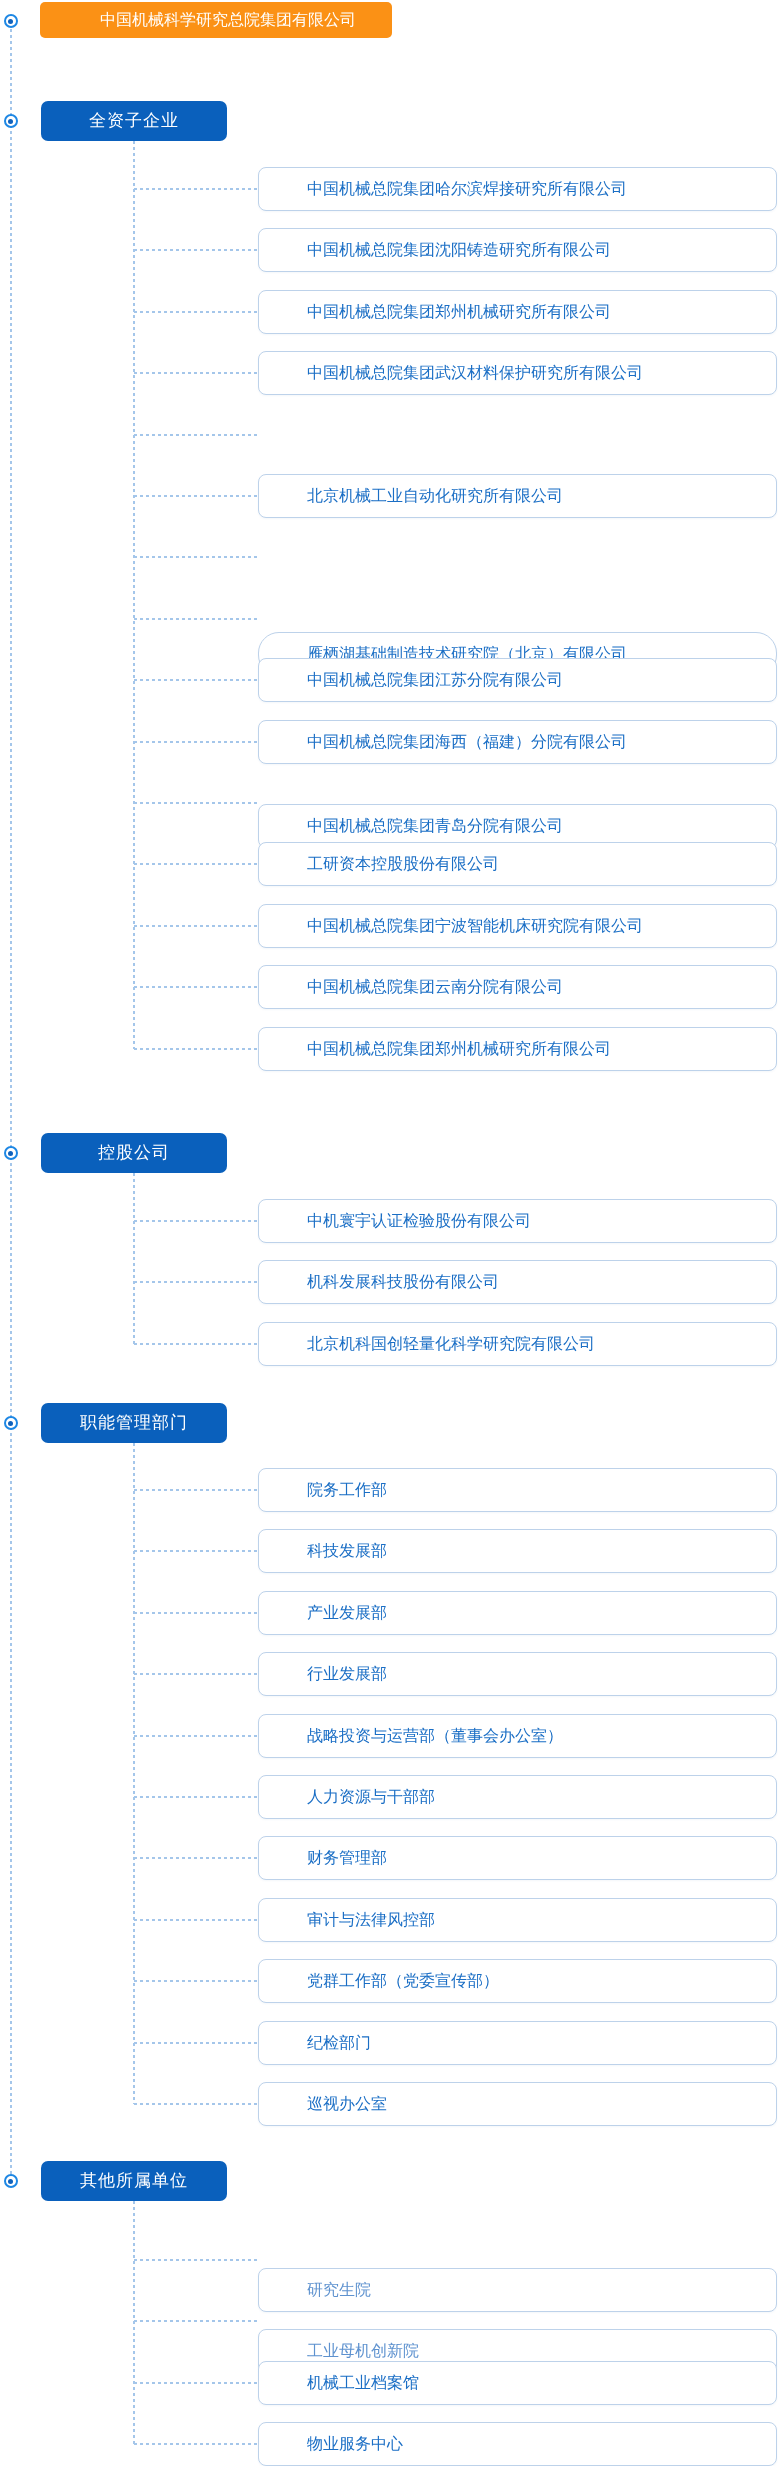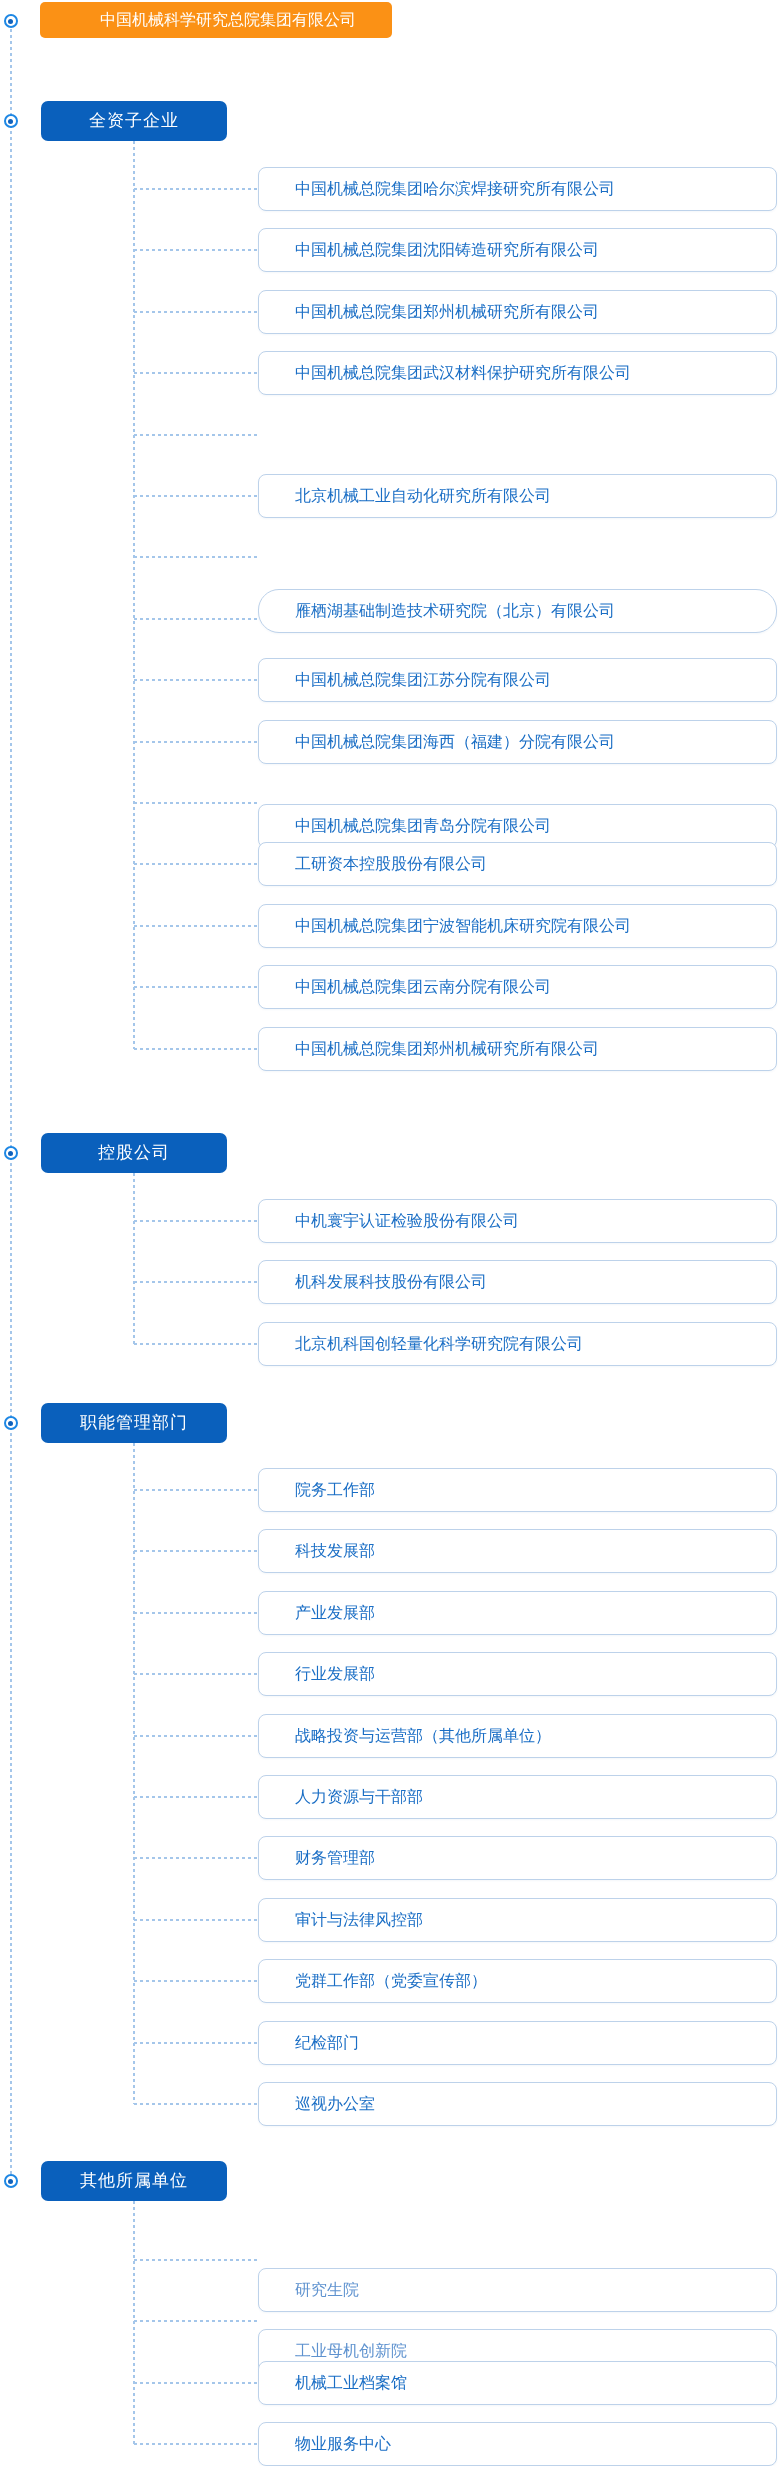--- a/index.html
+++ b/index.html
@@ -77,21 +77,21 @@
   
   .item-node{
     left:258px;width:519px;height:44px;
     background:#ffffff;
     border:1px solid var(--item-border);
     border-radius:8px;
     box-sizing:border-box;
     color:var(--item-text);
     font-size:16px;
     line-height:42px;
-    padding-left:36px;
+    padding-left:48px;
     white-space:nowrap;
     overflow:hidden;
     box-shadow:0 1px 2px rgba(30,90,160,0.05);
     cursor:pointer;
   }
   .item-node.muted{color:var(--item-text-muted);margin-top:30px;}
 </style>
 </head>
 <body>
 
@@ -115,21 +115,21 @@
     <div class="abs item-node" style="top: 228px;">中国机械总院集团沈阳铸造研究所有限公司</div>
     <div class="abs hdash" style="left: 134px; top: 311px; width: 124px;"></div>
     <div class="abs item-node" style="top: 290px;">中国机械总院集团郑州机械研究所有限公司</div>
     <div class="abs hdash" style="left: 134px; top: 372px; width: 124px;"></div>
     <div class="abs item-node" style="top: 351px;">中国机械总院集团武汉材料保护研究所有限公司</div>
     <div class="abs hdash" style="left: 134px; top: 434px; width: 124px;"></div>
     <div class="abs hdash" style="left: 134px; top: 495px; width: 124px;"></div>
     <div class="abs item-node" style="top: 474px;">北京机械工业自动化研究所有限公司</div>
     <div class="abs hdash" style="left: 134px; top: 556px; width: 124px;"></div>
     <div class="abs hdash" style="left: 134px; top: 618px; width: 124px;"></div>
-    <div class="abs item-node" style="top: 589px; border-radius: 21px;">雁栖湖基础制造技术研究院（北京）有限公司</div>
+    <div class="abs item-node" style="top: 632px; border-radius: 21px;">雁栖湖基础制造技术研究院（北京）有限公司</div>
     <div class="abs hdash" style="left: 134px; top: 679px; width: 124px;"></div>
     <div class="abs item-node" style="top: 658px;">中国机械总院集团江苏分院有限公司</div>
     <div class="abs hdash" style="left: 134px; top: 741px; width: 124px;"></div>
     <div class="abs item-node" style="top: 720px;">中国机械总院集团海西（福建）分院有限公司</div>
     <div class="abs hdash" style="left: 134px; top: 802px; width: 124px;"></div>
     <div class="abs item-node" style="top: 804px;">中国机械总院集团青岛分院有限公司</div>
     <div class="abs hdash" style="left: 134px; top: 863px; width: 124px;"></div>
     <div class="abs item-node" style="top: 842px;">工研资本控股股份有限公司</div>
     <div class="abs hdash" style="left: 134px; top: 925px; width: 124px;"></div>
     <div class="abs item-node" style="top: 904px;">中国机械总院集团宁波智能机床研究院有限公司</div>
@@ -155,21 +155,21 @@
     <div class="abs vdash" style="left: 133px; top: 1443px; height: 661px;"></div>
     <div class="abs hdash" style="left: 134px; top: 1489px; width: 124px;"></div>
     <div class="abs item-node" style="top: 1468px;">院务工作部</div>
     <div class="abs hdash" style="left: 134px; top: 1550px; width: 124px;"></div>
     <div class="abs item-node" style="top: 1529px;">科技发展部</div>
     <div class="abs hdash" style="left: 134px; top: 1612px; width: 124px;"></div>
     <div class="abs item-node" style="top: 1591px;">产业发展部</div>
     <div class="abs hdash" style="left: 134px; top: 1673px; width: 124px;"></div>
     <div class="abs item-node" style="top: 1652px;">行业发展部</div>
     <div class="abs hdash" style="left: 134px; top: 1735px; width: 124px;"></div>
-    <div class="abs item-node" style="top: 1714px;">战略投资与运营部（其他所属单位）</div>
+    <div class="abs item-node" style="top: 1714px;">战略投资与运营部（董事会办公室）</div>
     <div class="abs hdash" style="left: 134px; top: 1796px; width: 124px;"></div>
     <div class="abs item-node" style="top: 1775px;">人力资源与干部部</div>
     <div class="abs hdash" style="left: 134px; top: 1857px; width: 124px;"></div>
     <div class="abs item-node" style="top: 1836px;">财务管理部</div>
     <div class="abs hdash" style="left: 134px; top: 1919px; width: 124px;"></div>
     <div class="abs item-node" style="top: 1898px;">审计与法律风控部</div>
     <div class="abs hdash" style="left: 134px; top: 1980px; width: 124px;"></div>
     <div class="abs item-node" style="top: 1959px;">党群工作部（党委宣传部）</div>
     <div class="abs hdash" style="left: 134px; top: 2042px; width: 124px;"></div>
     <div class="abs item-node" style="top: 2021px;">纪检部门</div>

